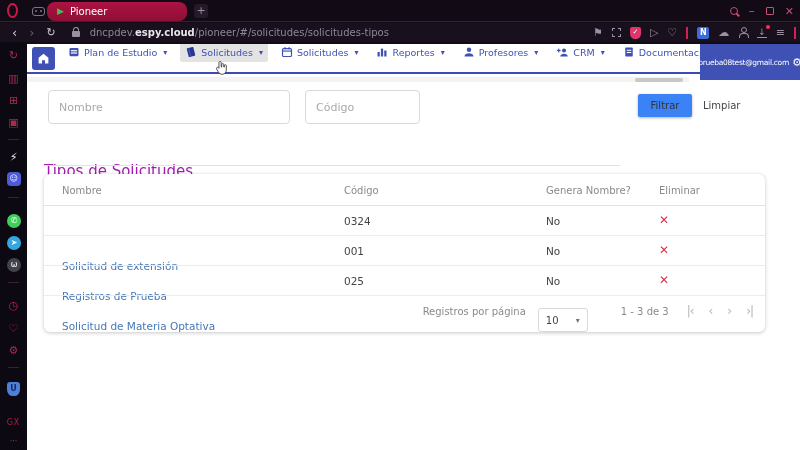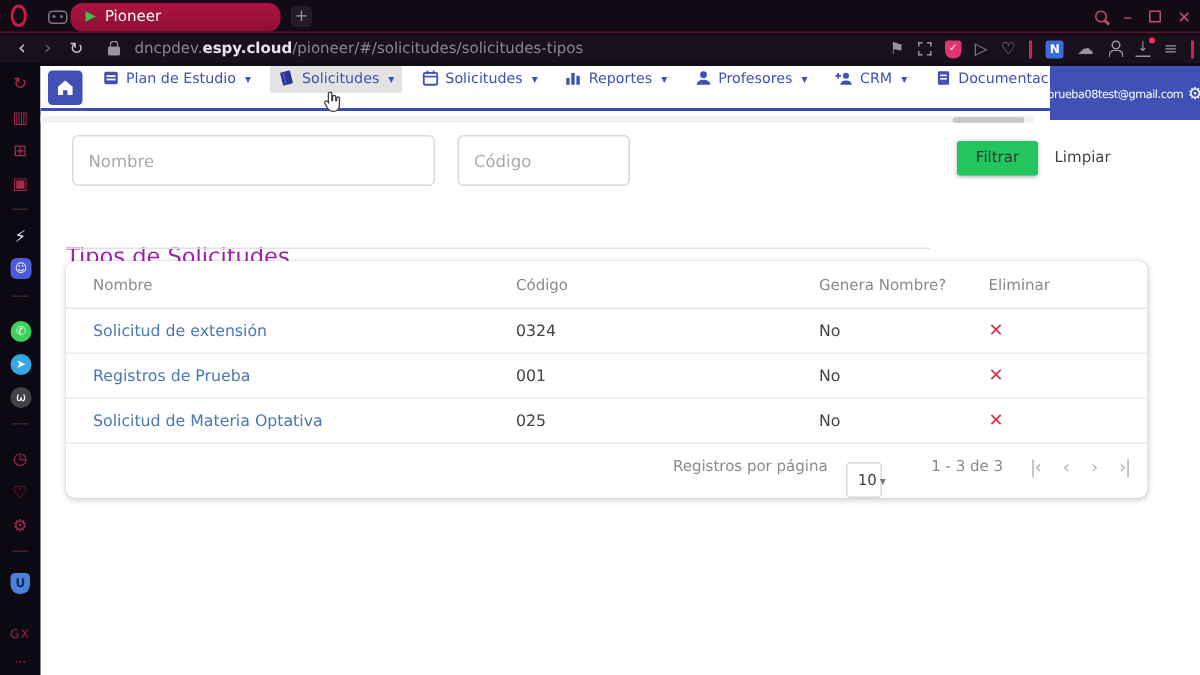--- a/index.html
+++ b/index.html
@@ -67,38 +67,38 @@
   .user-block { position:absolute; right:0; top:0; width:100px; height:36px; background:#3f51b5; display:flex; align-items:center; justify-content:center; gap:3px; z-index:5; }
   .user-email { color:#fff; font-size:7.5px; letter-spacing:-0.3px; }
   .user-gear { color:#fff; font-size:11px; line-height:1; }
   .nav-scroll { position:absolute; left:0; top:33px; width:662px; height:5px; background:#f3f3f3; }
   .nav-scroll-thumb { position:absolute; left:608px; top:0.5px; width:48px; height:4px; background:#c8c8c8; border-radius:2px; }
 
   .flt-input { position:absolute; height:34px; border:1px solid #d9d9d9; border-radius:4px; font-family:inherit; font-size:11px; color:#444; padding:0 10px; outline:none; background:#fff; }
   .flt-input::placeholder { color:#a9a9a9; }
   #input-nombre { left:21px; top:46px; width:242px; }
   #input-codigo { left:278px; top:46px; width:115px; }
-  .btn-filtrar { position:absolute; left:611px; top:50px; width:54px; height:23px; background:#22c55e; border:none; border-radius:2px; box-shadow:0 1px 3px rgba(0,0,0,.3); font-family:inherit; font-size:10px; color:#333; }
+  .btn-filtrar { position:absolute; left:611px; top:50px; width:54px; height:23px; background:#3b82f6; border:none; border-radius:2px; box-shadow:0 1px 3px rgba(0,0,0,.3); font-family:inherit; font-size:10px; color:#333; }
   .btn-limpiar { position:absolute; left:676px; top:50px; height:23px; background:none; border:none; font-family:inherit; font-size:10px; color:#444; }
 
   .page-title { position:absolute; left:17px; top:118px; font-size:15px; color:#a21caf; }
   .title-rule { position:absolute; left:17px; top:121px; width:576px; height:1px; background:#e2e2e2; }
   .btn-crear { position:absolute; left:641px; top:101px; width:77px; height:22px; background:#3f51b5; border:none; border-radius:3px; color:#fff; font-family:inherit; font-size:10px; }
 
   .card { position:absolute; left:17px; top:130px; width:721px; height:158px; background:#fff; border-radius:6px; box-shadow:0 1px 4px rgba(0,0,0,.2), 0 0 1px rgba(0,0,0,.12); }
   .thead { position:absolute; left:0; top:0; width:100%; height:32px; border-bottom:1px solid #e3e3e3; }
   .th { position:absolute; top:11px; font-size:10px; color:#8a8a8a; }
   .trow { position:absolute; left:0; width:100%; height:30px; border-bottom:1px solid #ececec; }
   .td { position:absolute; top:9px; font-size:10.5px; color:#444; }
-  .td.link { color:#4777b5; }
+  .td.link { color:#4777b5;margin-top:45px; }
   .td.del { color:#d63649; font-weight:bold; font-size:12px; top:7px; }
   .c1 { left:18px; } .c2 { left:300px; } .c3 { left:502px; } .c4 { left:615px; }
   .pag { position:absolute; right:12px; bottom:6px; height:30px; display:flex; align-items:center; gap:12px; }
   .pag-label { font-size:10px; color:#8a8a8a;margin-left:16px; }
-  .pag-select { width:24px; height:24px; border:1px solid #d9d9d9; border-radius:3px; display:flex; align-items:center; justify-content:space-between; padding:0 7px; font-size:10px; color:#444;margin-top:18px; }
+  .pag-select { width:50px; height:24px; border:1px solid #d9d9d9; border-radius:3px; display:flex; align-items:center; justify-content:space-between; padding:0 7px; font-size:10px; color:#444;margin-top:18px; }
   .pag-select .caret { color:#777; }
   .pag-range { font-size:10px; color:#8a8a8a; margin-left:21px; }
   .pag-arrows { display:flex; gap:15px; margin-left:6px; }
   .pag-btn { color:#b5b5b5; font-size:12px; line-height:1; letter-spacing:-1px; }
 
   .cursor-hand { position:absolute; left:186px; top:15px; z-index:20; }
 </style>
 </head>
 <body>
 

